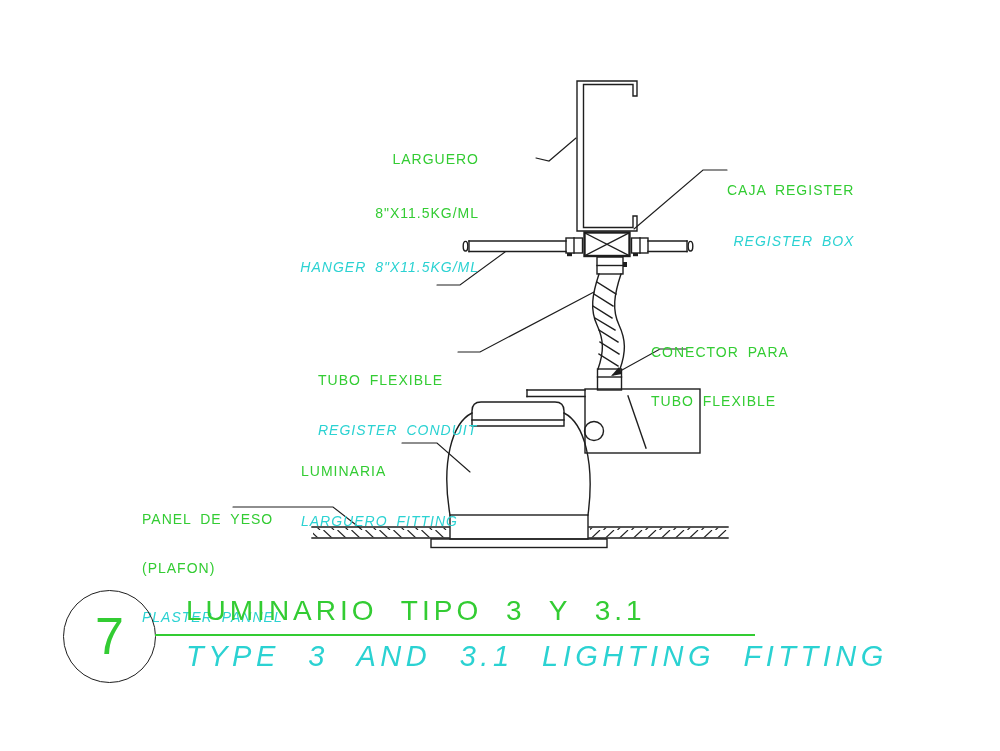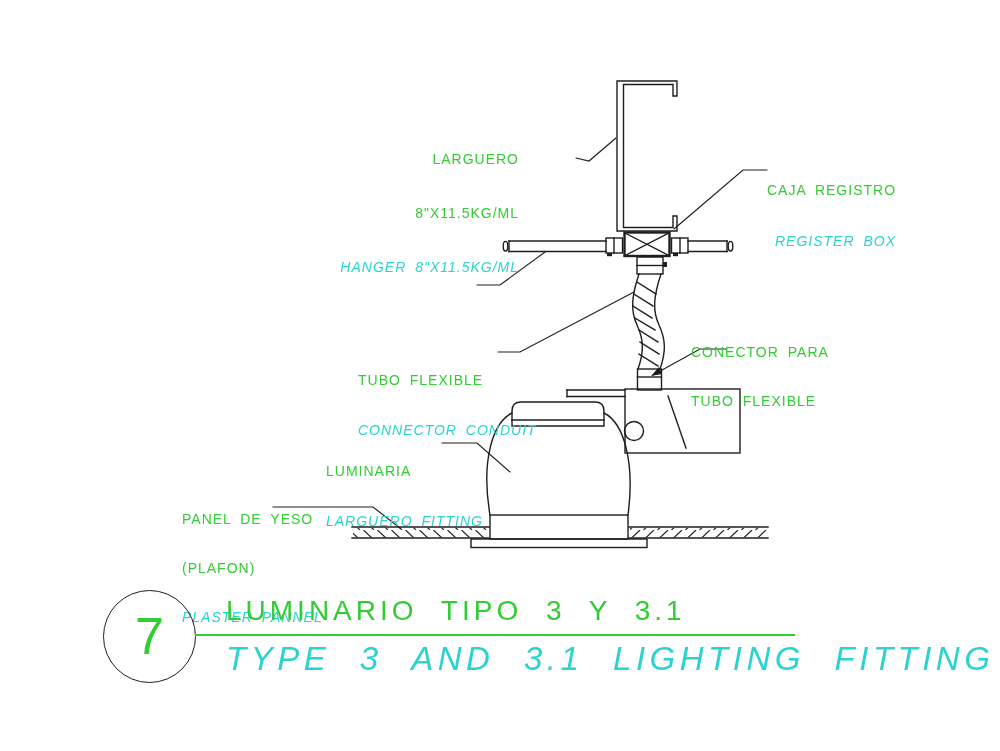--- a/index.html
+++ b/index.html
@@ -1,42 +1,42 @@
 <!DOCTYPE html>
 <html style="--green: #33cc33; --cyan: #2bd2d2; --line: #1e1e1e; --bg: #ffffff;"><head>
 <meta charset="utf-8">
 <style>
   :root{
     --green:#33cc33; --cyan:#2bd2d2; --line:#1e1e1e; --bg:#ffffff;
   }
   html,body{margin:0;padding:0;background:var(--bg);}
   body{width:1000px;height:751px;position:relative;overflow:hidden;
        font-family:"Liberation Sans",sans-serif;}
-  .canvas{position:absolute;left:0;top:0;width:936px;height:751px;margin-left:40px;}
+  .canvas{position:absolute;left:0;top:0;width:936px;height:751px;}
   svg{position:absolute;left:0;top:0;}
   .ln{fill:none;stroke:var(--line);stroke-width:1.4;stroke-linecap:square;stroke-linejoin:miter;}
   .bold{stroke-width:2.4;}
   .leader{fill:none;stroke:var(--line);stroke-width:1.15;stroke-linecap:round;}
   .fillblk{fill:var(--line);stroke:none;}
   .lbl{position:absolute;white-space:pre;font-size:14px;letter-spacing:1px;
        word-spacing:4px;color:var(--green);}
   .lbl div{white-space:pre;}
   .en{color:var(--cyan);font-style:italic;}
   .lh22 div{line-height:22px;} .lh19 div{line-height:19px;}
   .lh17 div{line-height:17px;} .lh18 div{line-height:18px;}
   .right{text-align:right;}
   .title-circle{position:absolute;left:63px;top:590px;width:93px;height:93px;
        border:1.6px solid var(--line);border-radius:50%;box-sizing:border-box;
        display:flex;align-items:center;justify-content:center;}
   .title-num{color:var(--green);font-size:52px;font-weight:400;transform:translateY(-1px);}
   .title-es{position:absolute;left:186px;top:595px;color:var(--green);font-size:28px;
        letter-spacing:4px;word-spacing:12px;white-space:pre;}
   .title-underline{position:absolute;left:155px;top:634px;width:600px;height:2.2px;
        background:var(--green);}
-  .title-en{position:absolute;left:186px;top:640px;color:var(--cyan);font-size:33px;
+  .title-en{position:absolute;left:186px;top:640px;color:var(--cyan);font-size:29px;
        font-style:italic;letter-spacing:4.5px;word-spacing:16px;white-space:pre;}
 </style>
 </head>
 <body>
 
 <div class="canvas">
 
   <svg width="1000" height="751" viewBox="0 0 1000 751">
     <defs>
       <pattern id="hatchL" patternUnits="userSpaceOnUse" width="14" height="10">
@@ -135,36 +135,36 @@
     </g>
   </svg>
 
   <div class="lbl lh22 right" style="right:457px;top:116px;">
     <div>LARGUERO</div>
     <div>8"X11.5KG/ML</div>
     <div class="en">HANGER 8"X11.5KG/ML</div>
   </div>
 
   <div class="lbl lh19" style="left:727px;top:149px;">
-    <div>CAJA REGISTRO</div>
+    <div>CAJA REGISTER</div>
     <div class="en" style="margin-left:6px;text-align:right;">REGISTER BOX</div>
   </div>
 
 
   <div class="lbl lh18" style="left:318px;top:339px;">
     <div>TUBO FLEXIBLE</div>
-    <div class="en">CONNECTOR CONDUIT</div>
+    <div class="en">REGISTER CONDUIT</div>
   </div>
 
   <div class="lbl lh17" style="left:651px;top:312px;">
     <div>CONECTOR PARA</div>
     <div>TUBO FLEXIBLE</div>
   </div>
 
-  <div class="lbl lh18" style="left:286px;top:430px;">
+  <div class="lbl lh18" style="left:301px;top:430px;">
     <div>LUMINARIA</div>
     <div class="en">LARGUERO FITTING</div>
   </div>
 
   <div class="lbl lh17" style="left:142px;top:479px;">
     <div>PANEL DE YESO</div>
     <div>(PLAFON)</div>
     <div class="en">PLASTER PANNEL</div>
   </div>
 

